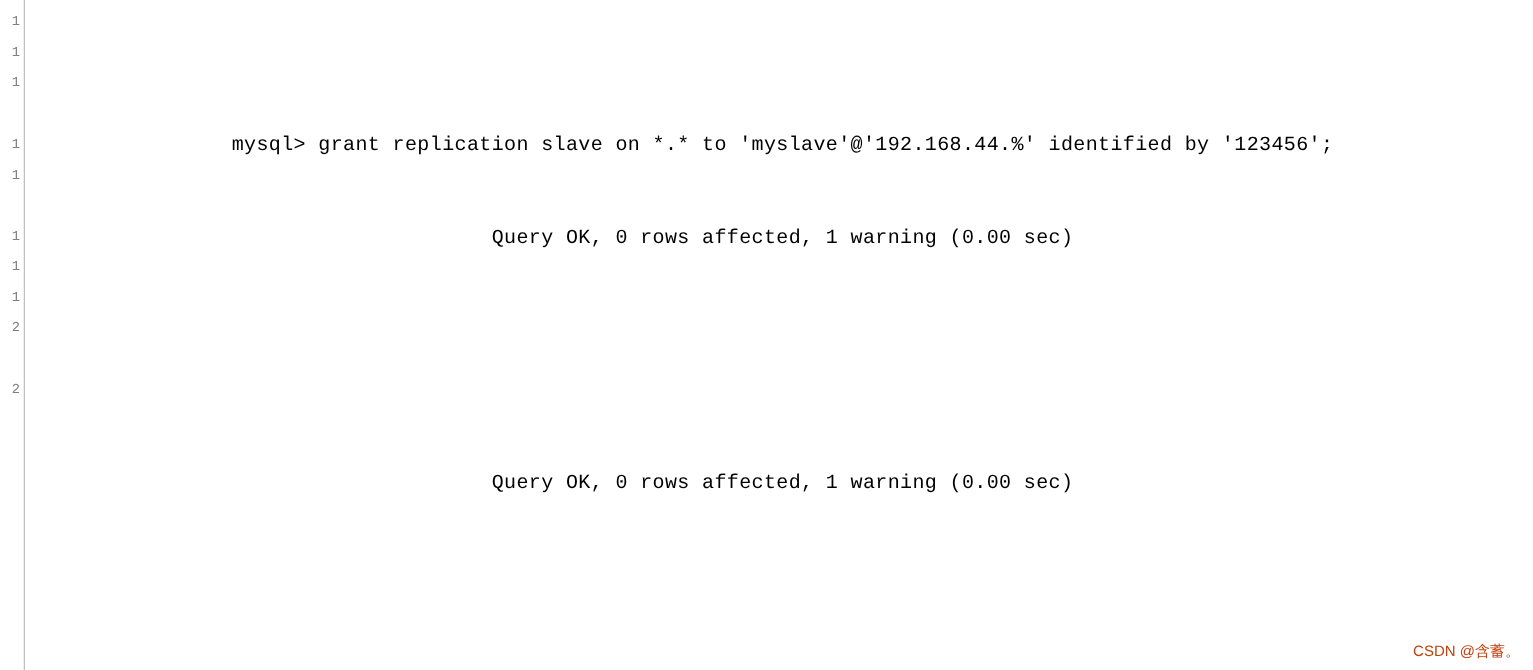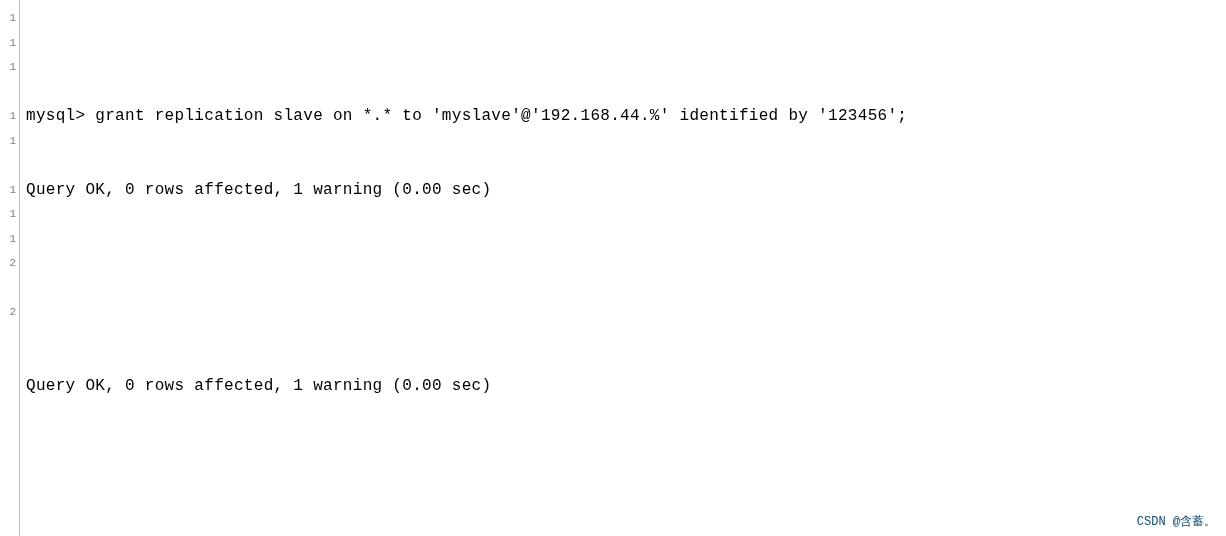--- a/index.html
+++ b/index.html
@@ -35,37 +35,38 @@
       padding-right: 3px;
     }
     .terminal {
       padding: 6px 0 0 6px;
       white-space: pre-wrap;
       word-break: break-all;
       line-height: 24.5px;
       letter-spacing: 0.3px;
       flex: 1;
       overflow: hidden;
+      text-align: center;
     }
     .block {
       margin-bottom: 24.5px;
     }
     .block:last-of-type {
       margin-bottom: 0;
     }
     .prompt-line {
       display: block;
     }
     .watermark {
       position: absolute;
       bottom: 6px;
       right: 10px;
       font-size: 12px;
-      color: #0c4a6e;
-      font-family: Liberation Mono, monospace;
+      color: #c2410c;
+      font-family: Liberation Sans, sans-serif;
     }
   </style>
 </head>
 <body>
 
 <div class="container">
   <div class="gutter">
     <div>1</div>
     <div>1</div>
     <div>1</div>

